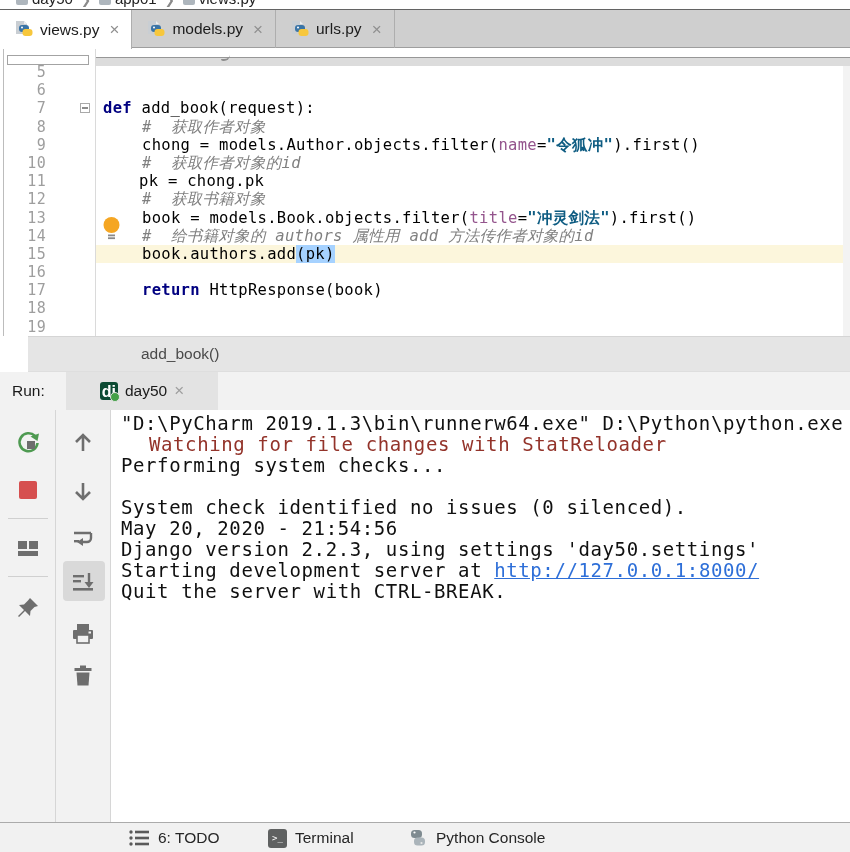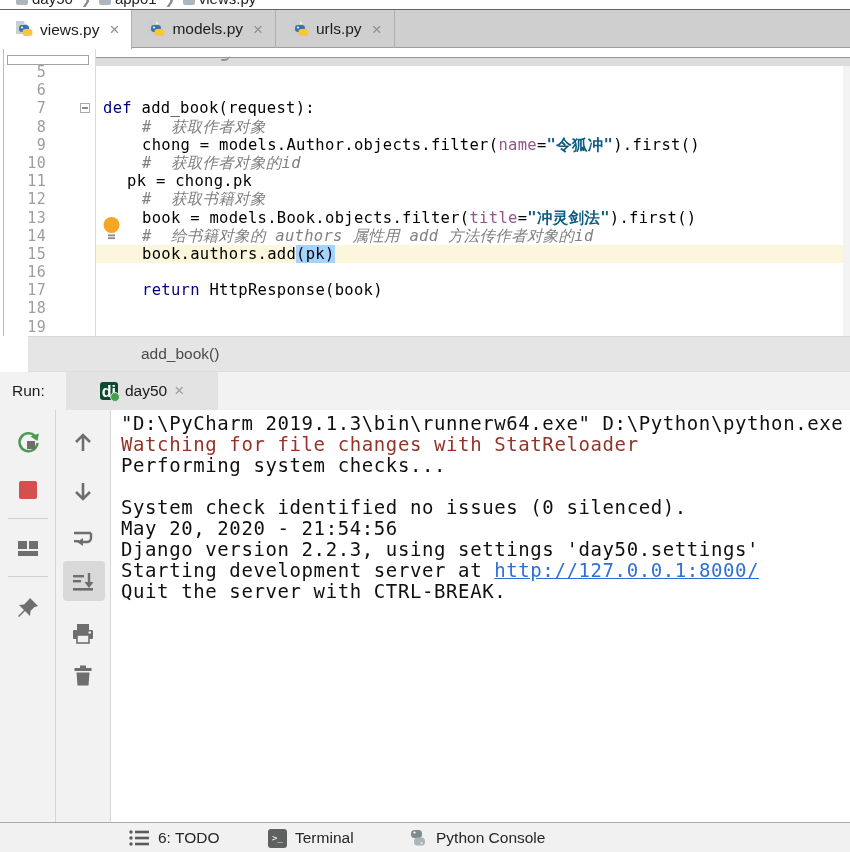--- a/index.html
+++ b/index.html
@@ -30,21 +30,21 @@
   #partial-gutter-box{position:absolute;left:7px;top:7px;width:80px;height:8px;background:#fff;border:1px solid #a3a3a3;}
   #partial-band{position:absolute;left:96px;top:9px;width:754px;height:8px;background:#dcdcdc;border-top:1px solid #979797;}
   #partial-glyph{position:absolute;left:221px;top:3px;width:9px;height:8px;border-bottom:2px solid #8f8f8f;border-radius:0 0 6px 2px;}
   #current-line{position:absolute;left:96px;top:197px;width:747px;height:18.2px;background:#fcf6dc;}
   #ed-right-strip{position:absolute;right:0;top:18px;width:7px;height:270px;background:#f3f3f3;z-index:4;}
   #ed-lines{position:absolute;left:0;top:15px;right:0;z-index:2;}
   .ed-row{display:flex;height:18.2px;line-height:18.2px;
           font-family:"DejaVu Sans Mono",monospace;font-size:15.5px;letter-spacing:0.3px;}
   .ed-num{width:46px;text-align:right;color:#9e9e9e;font-size:15px;flex:none;}
   .ed-code{margin-left:49px;white-space:pre;color:#000;}
-  .tk-kw{color:#000080;font-weight:normal;}
+  .tk-kw{color:#000080;font-weight:bold;}
   .tk-cm{color:#808080;font-style:italic;}
   .tk-pa{color:#94558d;}
   .tk-st{color:#0e5c82;font-weight:bold;}
   .tk-pl{color:#000;}
   .tk-sel{background:#a6d2ff;}
   #fold-marker{position:absolute;left:80px;top:55px;width:8px;height:8px;border:1px solid #a9a9a9;
                background:#fff;z-index:3;}
   #fold-marker:after{content:"";position:absolute;left:1px;top:3px;width:6px;height:2px;background:#8b8b8b;}
   #bulb{position:absolute;left:102px;top:168px;z-index:3;}
 
@@ -70,21 +70,21 @@
   #run-body{position:absolute;left:0;top:410px;width:850px;height:412px;}
   #tool-col-outer{position:absolute;left:0;top:0;width:56px;height:412px;background:#f2f2f2;border-right:1px solid #d6d6d6;box-sizing:border-box;}
   #tool-col-inner{position:absolute;left:56px;top:0;width:55px;height:412px;background:#f2f2f2;border-right:1px solid #d6d6d6;box-sizing:border-box;}
   .tool-icon{position:absolute;width:28px;height:28px;display:flex;align-items:center;justify-content:center;}
   .tool-sep{position:absolute;left:8px;width:40px;height:1px;background:#d0d0d0;}
   .tool-selected-bg{position:absolute;left:7px;width:42px;height:40px;background:#d9d9d9;border-radius:4px;}
   #console{position:absolute;left:111px;top:0;width:739px;height:412px;background:#fff;overflow:hidden;}
   .console-line{padding-left:10px;white-space:pre;font-family:"DejaVu Sans Mono",monospace;
                 font-size:19px;letter-spacing:0.6px;line-height:21px;height:21px;color:#101010;}
   #console{padding-top:3px;box-sizing:border-box;}
-  .cs-err{color:#93332a;}
+  .cs-err{color:#93332a;margin-left:28px;}
   .cs-link{color:#2e6fd8;text-decoration:underline;cursor:pointer;}
 
   
   #statusbar{position:absolute;left:0;top:822px;width:850px;height:30px;background:#f1f1f1;
              border-top:1px solid #ababab;box-sizing:border-box;}
   .status-item{position:absolute;top:1px;height:28px;display:flex;align-items:center;gap:8px;
                font-size:15.5px;color:#262626;}
   #st-run{left:0;width:118px;background:#c7c7c7;padding-left:27px;box-sizing:border-box;}
   #st-todo{left:128px;}
   #st-terminal{left:268px;}
@@ -164,21 +164,21 @@
         <div class="ed-row">
           <span class="ed-num">9</span>
           <span class="ed-code" style="padding-left:47px"><span class="tk-pl">chong = models.Author.objects.filter(</span><span class="tk-pa">name</span><span class="tk-pl">=</span><span class="tk-st">"令狐冲"</span><span class="tk-pl">).first()</span></span>
         </div>
         <div class="ed-row">
           <span class="ed-num">10</span>
           <span class="ed-code" style="padding-left:47px"><span class="tk-cm">#  获取作者对象的id</span></span>
         </div>
         <div class="ed-row">
           <span class="ed-num">11</span>
-          <span class="ed-code" style="padding-left:32px"><span class="tk-pl">pk = chong.pk</span></span>
+          <span class="ed-code" style="padding-left:44px"><span class="tk-pl">pk = chong.pk</span></span>
         </div>
         <div class="ed-row">
           <span class="ed-num">12</span>
           <span class="ed-code" style="padding-left:47px"><span class="tk-cm">#  获取书籍对象</span></span>
         </div>
         <div class="ed-row">
           <span class="ed-num">13</span>
           <span class="ed-code" style="padding-left:47px"><span class="tk-pl">book = models.Book.objects.filter(</span><span class="tk-pa">title</span><span class="tk-pl">=</span><span class="tk-st">"冲灵剑法"</span><span class="tk-pl">).first()</span></span>
         </div>
         <div class="ed-row">

